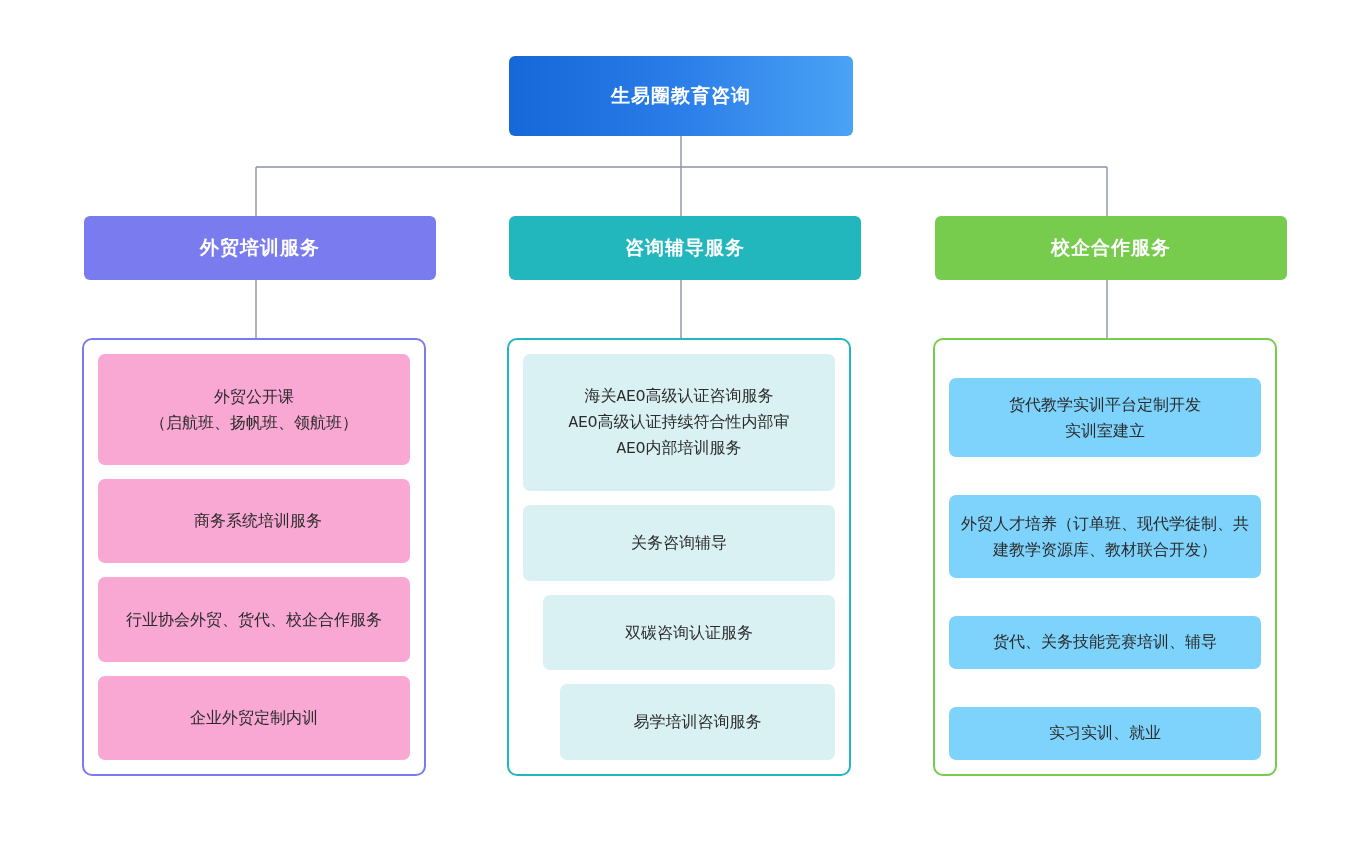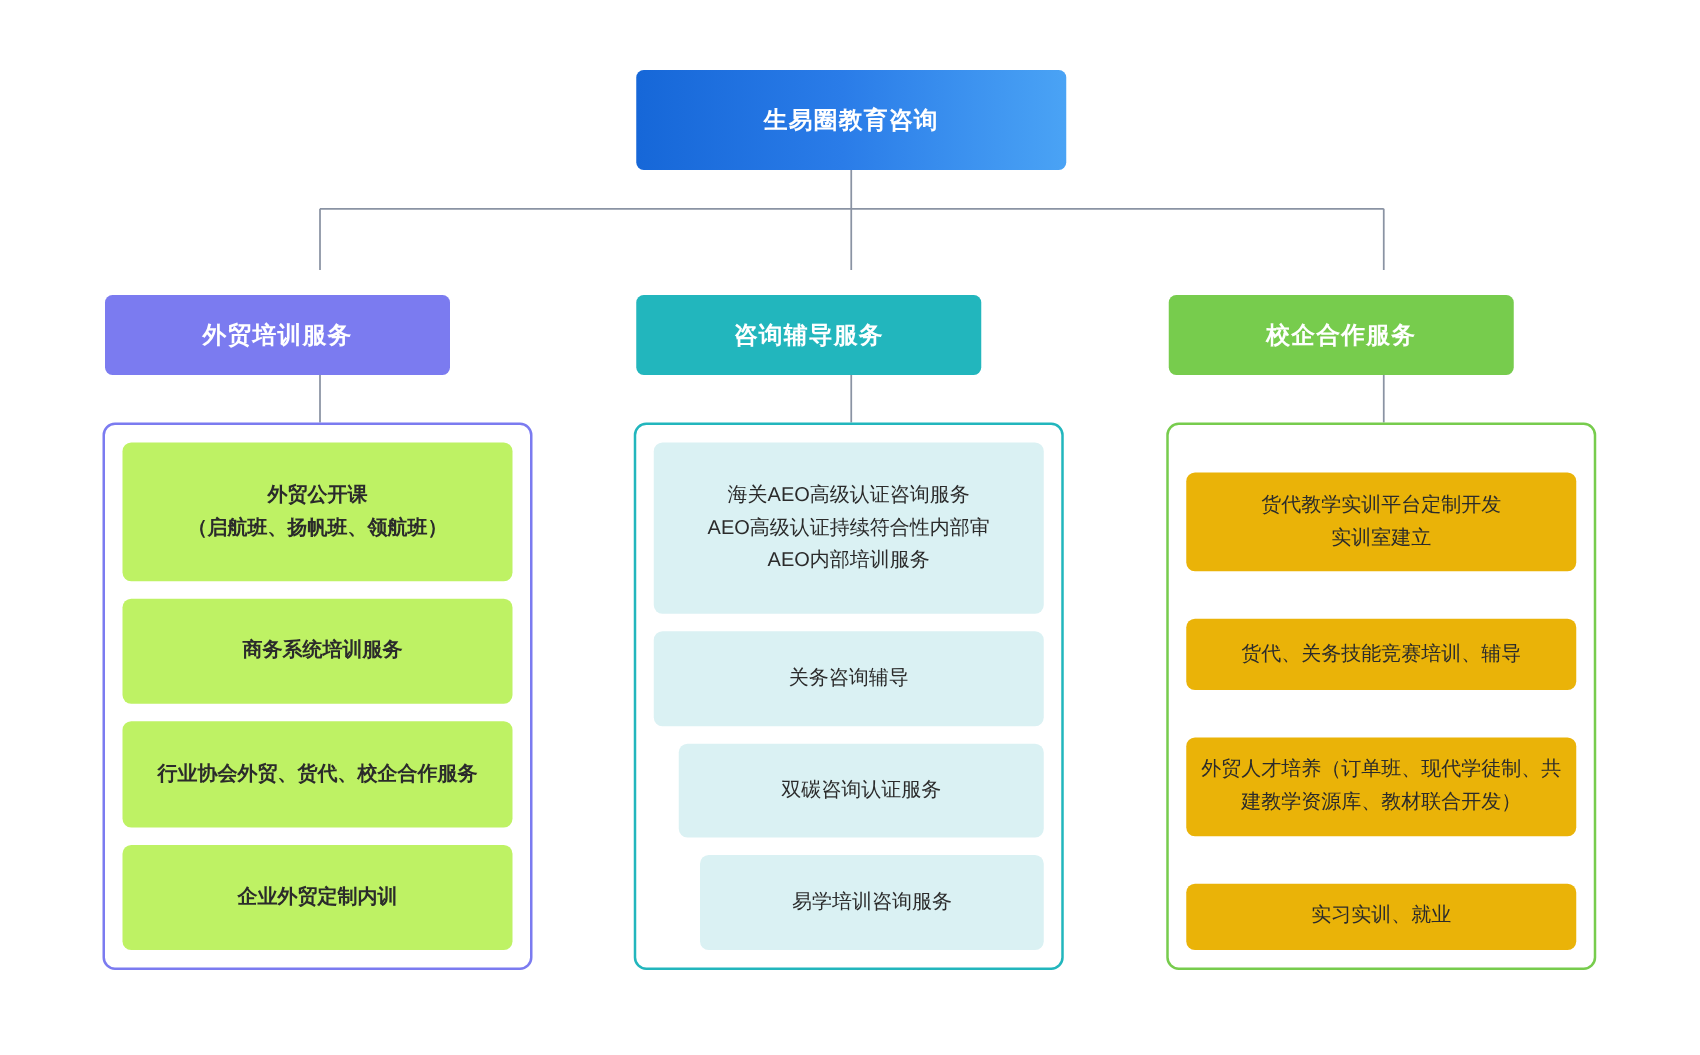--- a/index.html
+++ b/index.html
@@ -22,26 +22,25 @@
     border-radius:6px;
     background:linear-gradient(90deg,#1667d8 0%,#2a7ce8 48%,#4aa3f5 100%);
     display:flex;align-items:center;justify-content:center;
     color:#ffffff;font-size:19px;font-weight:bold;letter-spacing:1px;
     box-sizing:border-box;
   }
 
   
   .cat-header{
     position:absolute;
-    top:216px;width:276px;height:64px;
+    top:216px;width:352px;height:64px;
     border-radius:6px;
     display:flex;align-items:center;justify-content:center;
     color:#ffffff;font-size:19px;font-weight:bold;letter-spacing:1px;
     box-sizing:border-box;
-    margin-top:20px;
   }
   .cat-header.c0{left:84px;background:#7b7bf0;}
   .cat-header.c1{left:509px;background:#22b6bd;}
   .cat-header.c2{left:935px;background:#77cc4d;}
 
   
   .group-box{
     position:absolute;
     top:338px;width:344px;height:438px;
     border-radius:10px;
@@ -62,31 +61,31 @@
     display:flex;align-items:center;justify-content:center;
     text-align:center;
     font-size:16px;
     line-height:26px;
     color:#2b2b2b;
     padding:8px 12px;
     box-sizing:border-box;
     white-space:pre-line;
     flex:1 1 auto;
   }
-  .group-box.c0 .item{background:#bef264;font-weight:bold;}
+  .group-box.c0 .item{background:#f9a8d4;}
   .group-box.c1 .item{background:#daf1f3;}
-  .group-box.c2 .item{background:#eab308;margin-top:24px;}
+  .group-box.c2 .item{background:#7dd3fc;margin-top:24px;}
 
   
   .group-box.c0 .item:nth-child(1){flex-grow:1.02;}
   .group-box.c0 .item:nth-child(2){flex-grow:1.00;padding-left:20px;}
   .group-box.c0 .item:nth-child(3){flex-grow:1.00;}
   .group-box.c0 .item:nth-child(4){flex-grow:1.00;}
 
-  .group-box.c1 .item:nth-child(1){flex-grow:1.22;}
+  .group-box.c1 .item:nth-child(1){flex-grow:1.22;font-family:Liberation Mono, monospace;}
   .group-box.c1 .item:nth-child(2){flex-grow:0.95;}
   .group-box.c1 .item:nth-child(3){flex-grow:0.95;margin-left:20px;}
   .group-box.c1 .item:nth-child(4){flex-grow:0.95;margin-left:37px;}
 
   .group-box.c2 .item:nth-child(1){flex-grow:0.95;}
   .group-box.c2 .item:nth-child(2){flex-grow:1.25;}
   .group-box.c2 .item:nth-child(3){flex-grow:0.88;}
   .group-box.c2 .item:nth-child(4){flex-grow:0.95;}
 </style>
 </head>
@@ -136,18 +135,18 @@
 AEO高级认证持续符合性内部审
 AEO内部培训服务</div>
     <div class="item">关务咨询辅导</div>
     <div class="item">双碳咨询认证服务</div>
     <div class="item">易学培训咨询服务</div>
   </div>
 
   <div class="group-box c2">
     <div class="item">货代教学实训平台定制开发
 实训室建立</div>
+    <div class="item">外贸人才培养（订单班、现代学徒制、共建教学资源库、教材联合开发）</div>
     <div class="item">货代、关务技能竞赛培训、辅导</div>
-    <div class="item">外贸人才培养（订单班、现代学徒制、共建教学资源库、教材联合开发）</div>
     <div class="item">实习实训、就业</div>
   </div>
 
 </div>
 
 </body></html>

